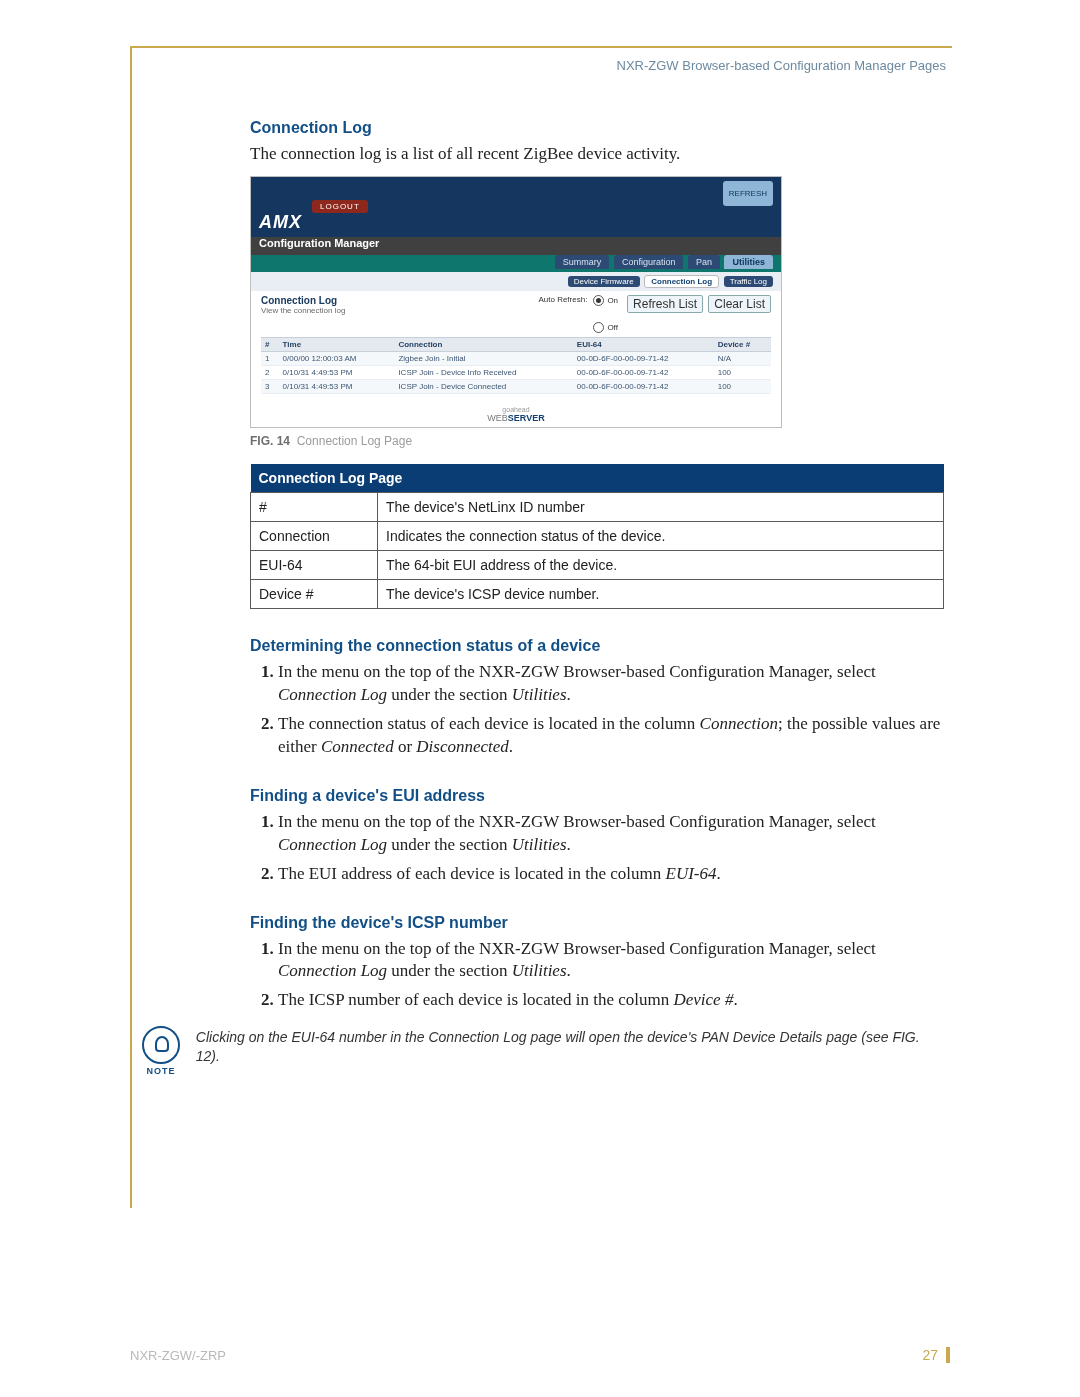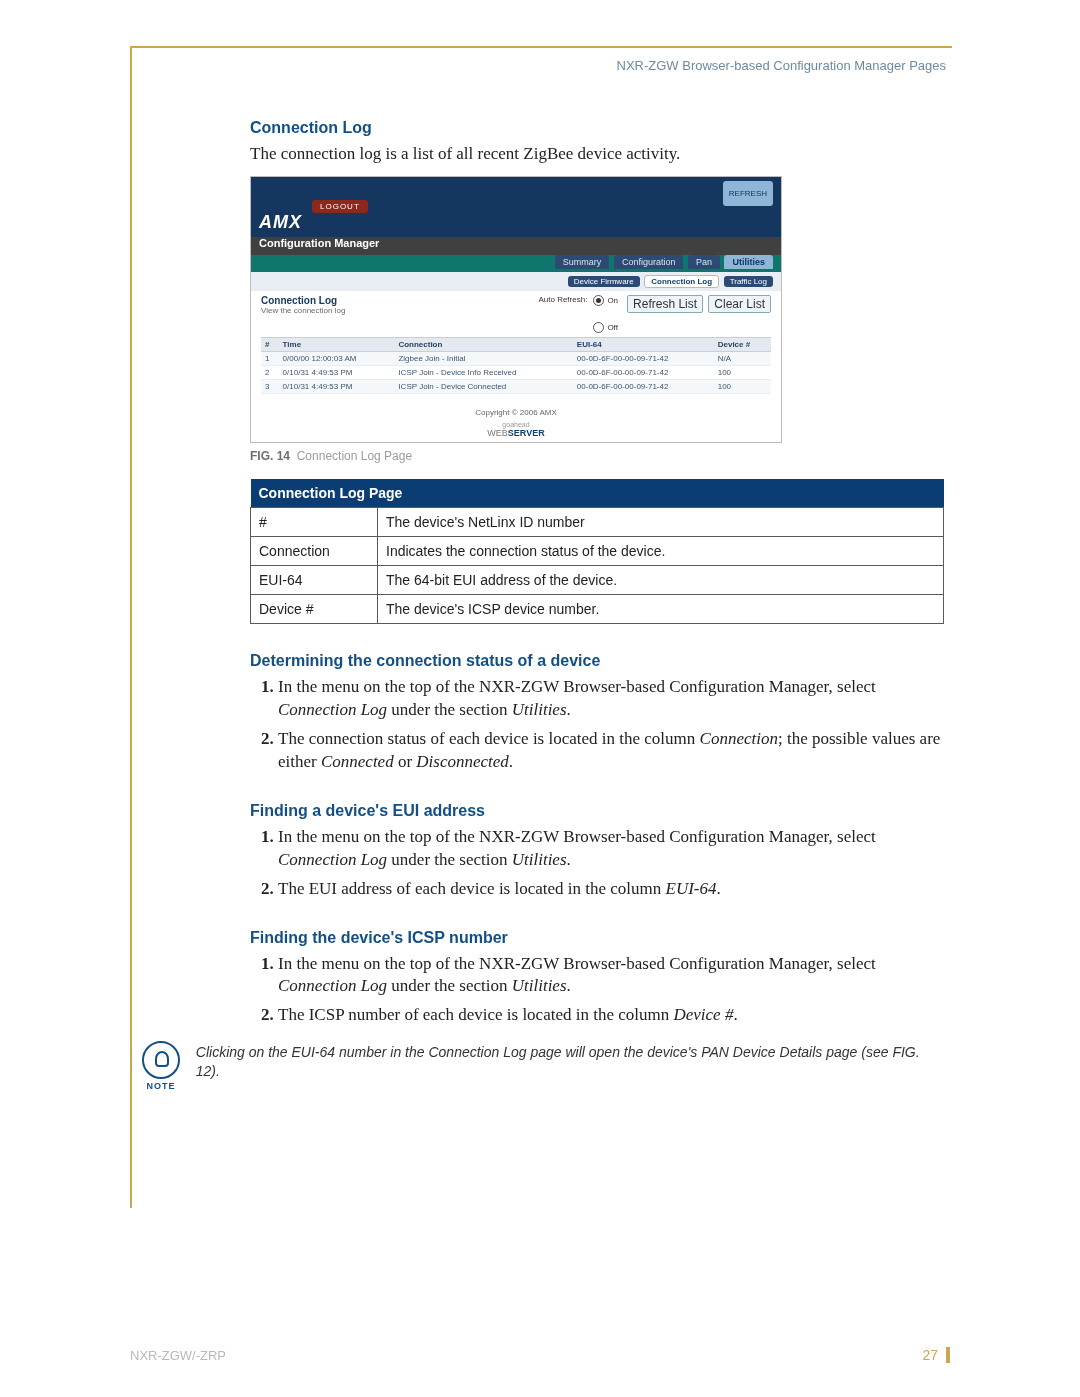--- a/index.html
+++ b/index.html
@@ -222,21 +222,20 @@
           <tr class="odd">
             <td>3</td>
             <td>0/10/31 4:49:53 PM</td>
             <td>ICSP Join - Device Connected</td>
             <td>00-0D-6F-00-00-09-71-42</td>
             <td>100</td>
           </tr>
         </tbody>
           </table>
       </div>
-      <div class="footer">Copyright © 2006 AMX</div>
       <div class="websrv">
         <div style="font-size:7px;color:#999;">goahead</div>
         <span class="ws1">WEB</span><span class="ws2">SERVER</span>
       </div>
     </div>
 
     <div class="caption">
       <b>FIG. 14</b>&nbsp;
       <span>Connection Log Page</span>
     </div>

